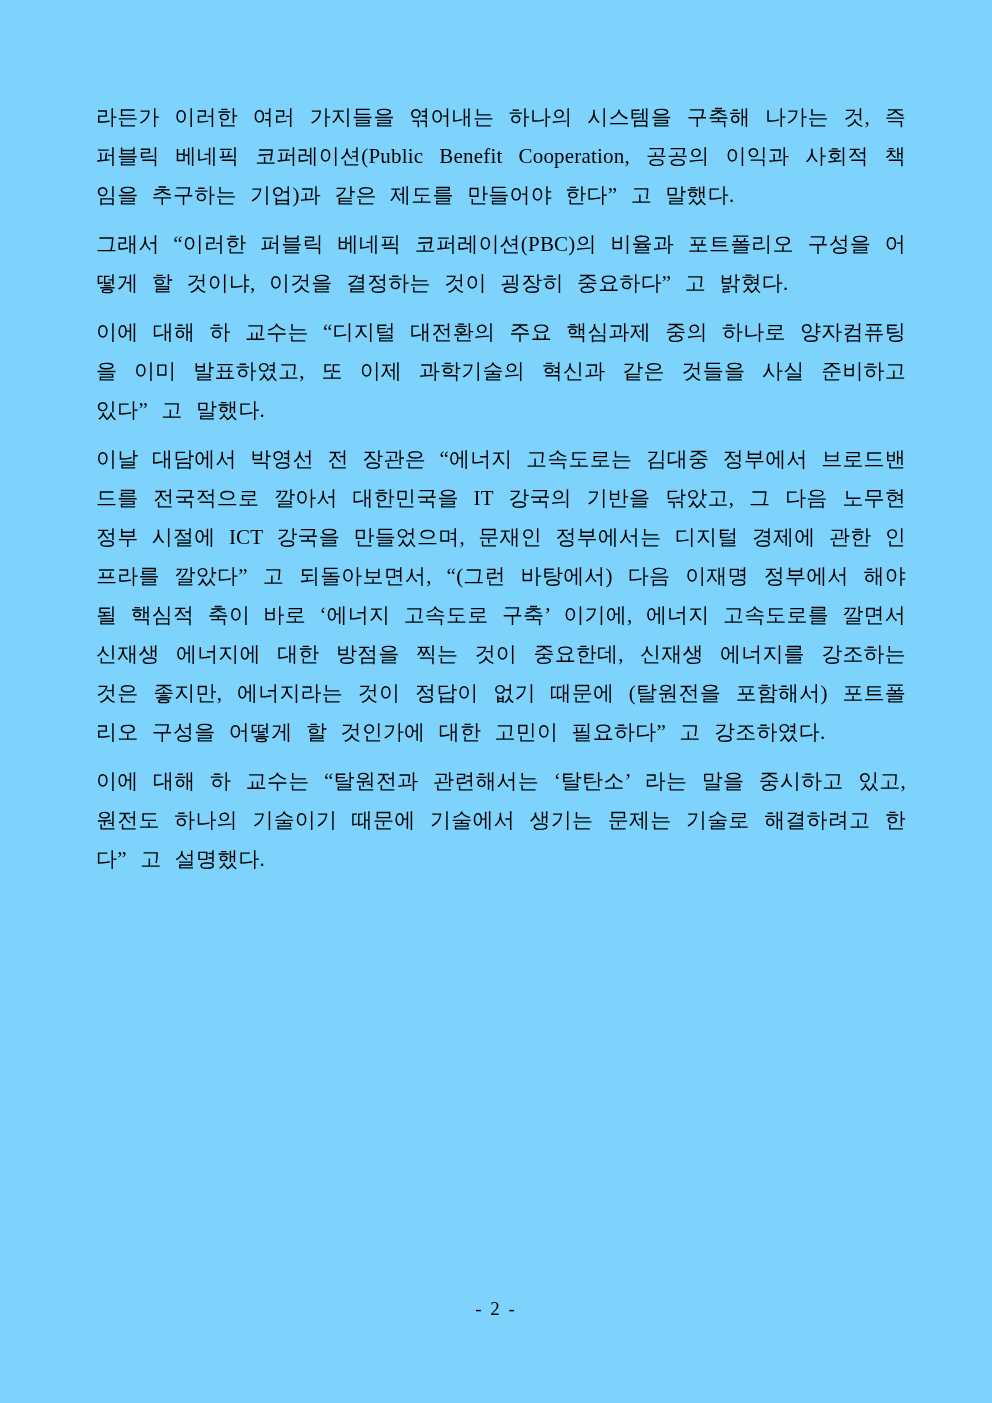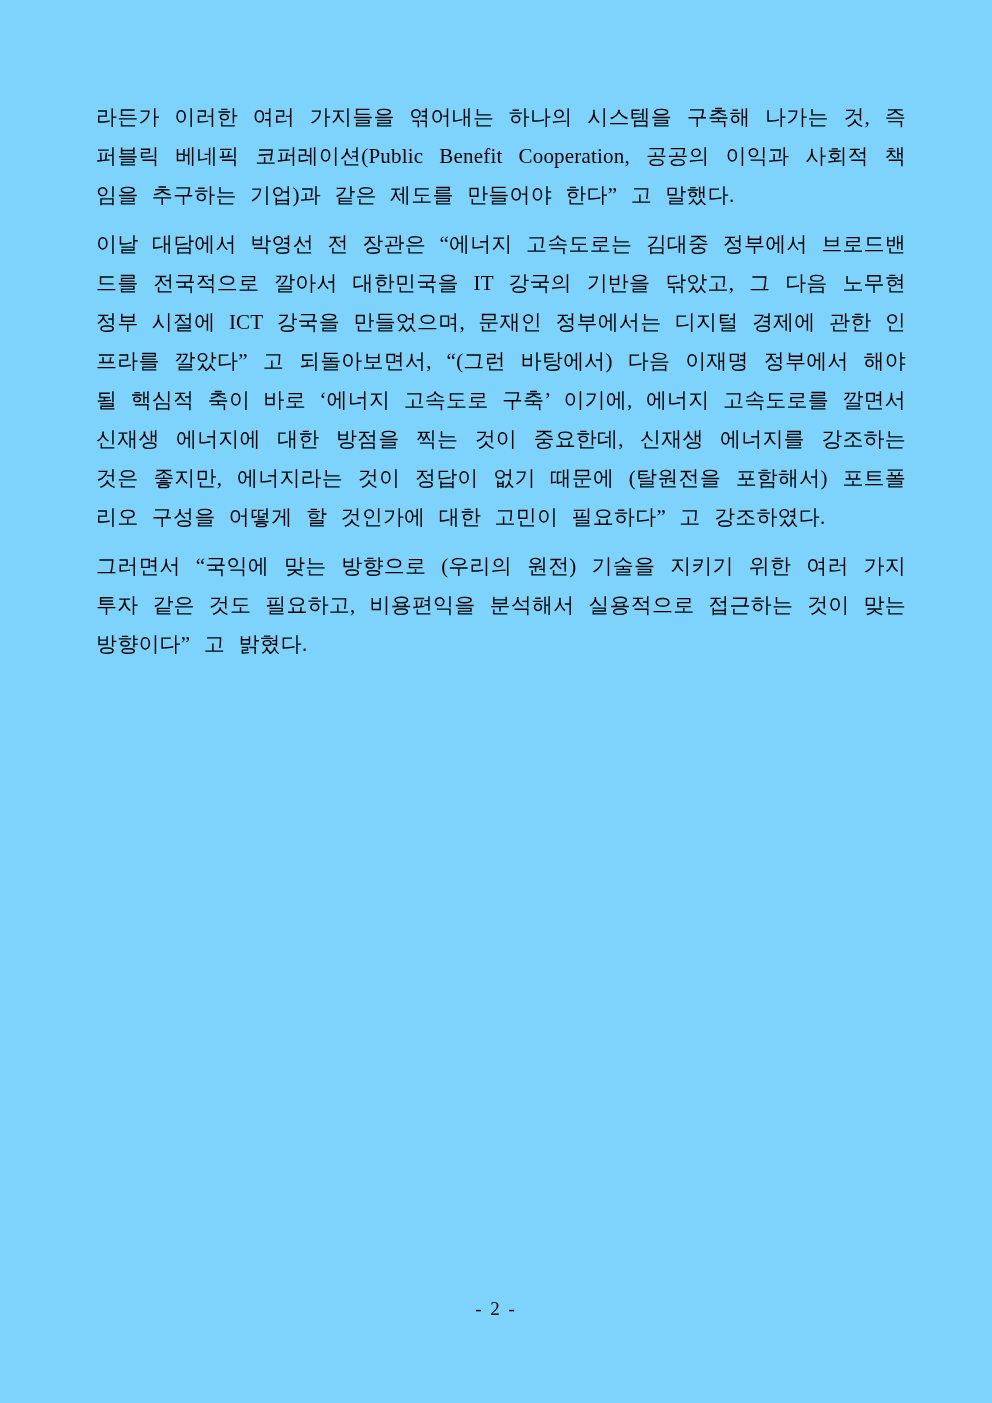--- a/index.html
+++ b/index.html
@@ -46,17 +46,19 @@
     font-family: "Liberation Serif", "DejaVu Serif", serif;
     color: #000000;
   }
 </style>
 </head>
 <body>
 
 <div class="page">
   <div class="doc-body">
     <p>라든가 이러한 여러 가지들을 엮어내는 하나의 시스템을 구축해 나가는 것, 즉 퍼블릭 베네픽 코퍼레이션(Public Benefit Cooperation, 공공의 이익과 사회적 책임을 추구하는 기업)과 같은 제도를 만들어야 한다” 고 말했다.</p>
+    <p>그래서 “이러한 퍼블릭 베네픽 코퍼레이션(PBC)의 비율과 포트폴리오 구성을 어떻게 할 것이냐, 이것을 결정하는 것이 굉장히 중요하다” 고 밝혔다.</p>
+    <p>이에 대해 하 교수는 “디지털 대전환의 주요 핵심과제 중의 하나로 양자컴퓨팅을 이미 발표하였고, 또 이제 과학기술의 혁신과 같은 것들을 사실 준비하고 있다” 고 말했다.</p>
     <p>이날 대담에서 박영선 전 장관은 “에너지 고속도로는 김대중 정부에서 브로드밴드를 전국적으로 깔아서 대한민국을 IT 강국의 기반을 닦았고, 그 다음 노무현 정부 시절에 ICT 강국을 만들었으며, 문재인 정부에서는 디지털 경제에 관한 인프라를 깔았다” 고 되돌아보면서, “(그런 바탕에서) 다음 이재명 정부에서 해야 될 핵심적 축이 바로 ‘에너지 고속도로 구축’ 이기에, 에너지 고속도로를 깔면서 신재생 에너지에 대한 방점을 찍는 것이 중요한데, 신재생 에너지를 강조하는 것은 좋지만, 에너지라는 것이 정답이 없기 때문에 (탈원전을 포함해서) 포트폴리오 구성을 어떻게 할 것인가에 대한 고민이 필요하다” 고 강조하였다.</p>
-    <p>그러면서 “국익에 맞는 방향으로 (우리의 원전) 기술을 지키기 위한 여러 가지 투자 같은 것도 필요하고, 비용편익을 분석해서 실용적으로 접근하는 것이 맞는 방향이다” 고 밝혔다.</p>
+    <p>이에 대해 하 교수는 “탈원전과 관련해서는 ‘탈탄소’ 라는 말을 중시하고 있고, 원전도 하나의 기술이기 때문에 기술에서 생기는 문제는 기술로 해결하려고 한다” 고 설명했다.</p>
   </div>
   <div class="page-footer">- 2 -</div>
 </div>
 
 </body></html>

